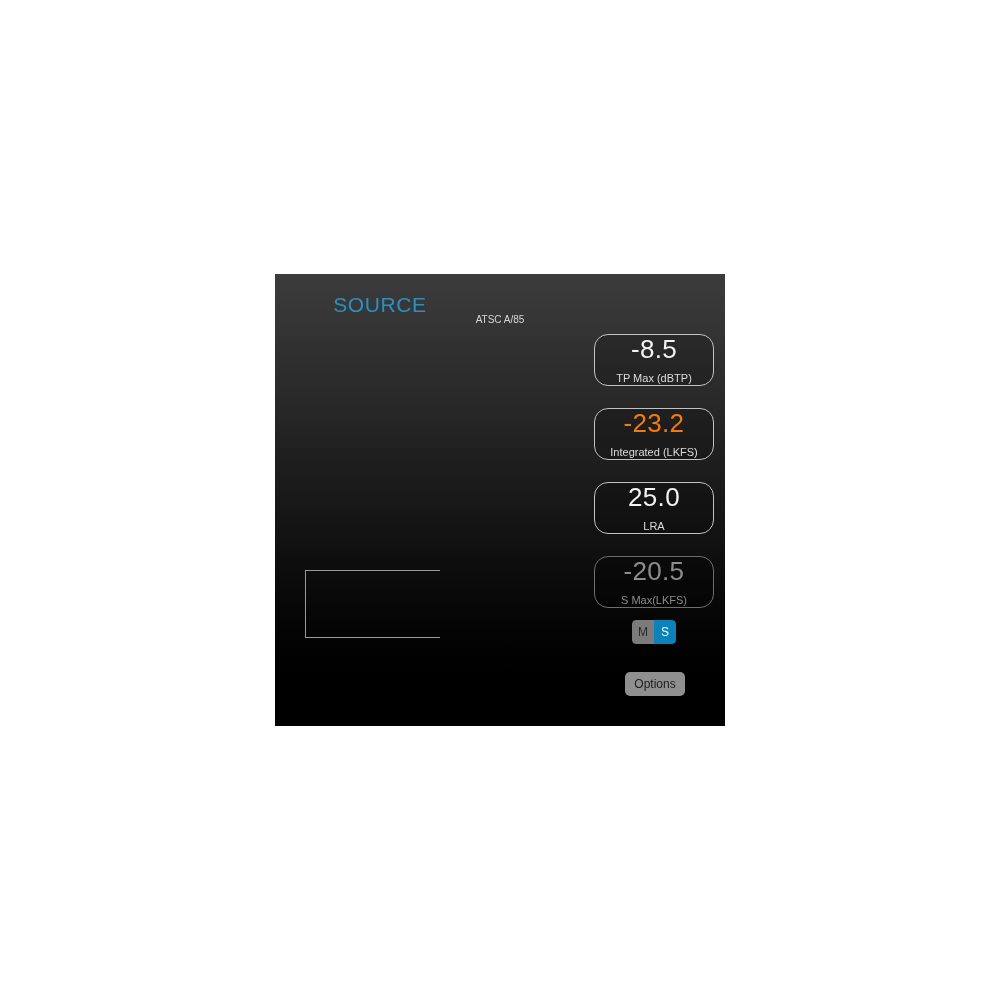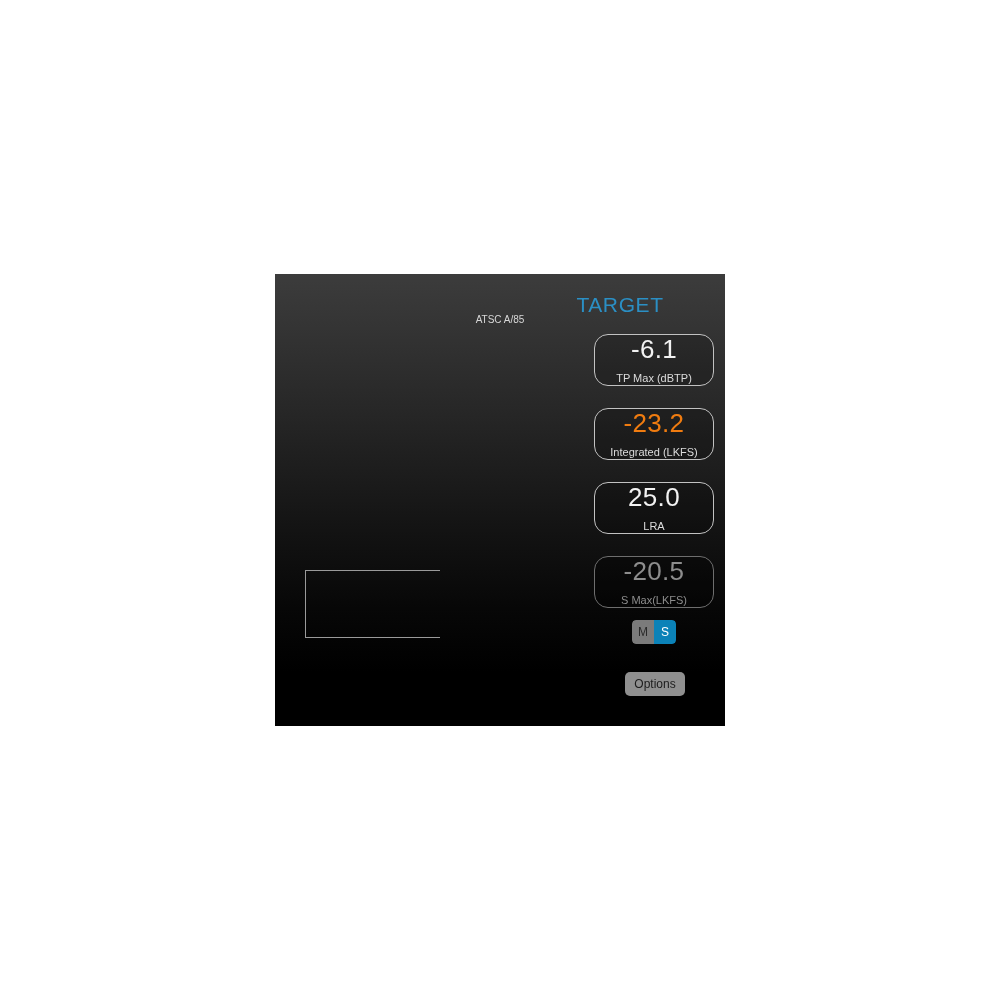--- a/index.html
+++ b/index.html
@@ -181,26 +181,26 @@
     font-size: 12.5px;
     color: #2b8fc4;
     white-space: nowrap;
   }
 </style>
 </head>
 <body>
 
 <div id="plugin-panel">
 
-  <div id="header-target" class="col-header">TARGET</div>
+  <div id="header-source" class="col-header">SOURCE</div>
   <div id="preset-name">ATSC A/85</div>
 
   <div class="meter-row" id="row-tp">
     <div class="value-box source">
-      <div class="value-num">-6.1</div>
+      <div class="value-num">-8.5</div>
       <div class="value-lbl">TP Max (dBTP)</div>
     </div>
 
     <div class="chk-label">Limit</div>
 
   </div>
 
   <div class="meter-row" id="row-integrated">
     <div class="value-box source">
       <div class="value-num warn">-23.2</div>

